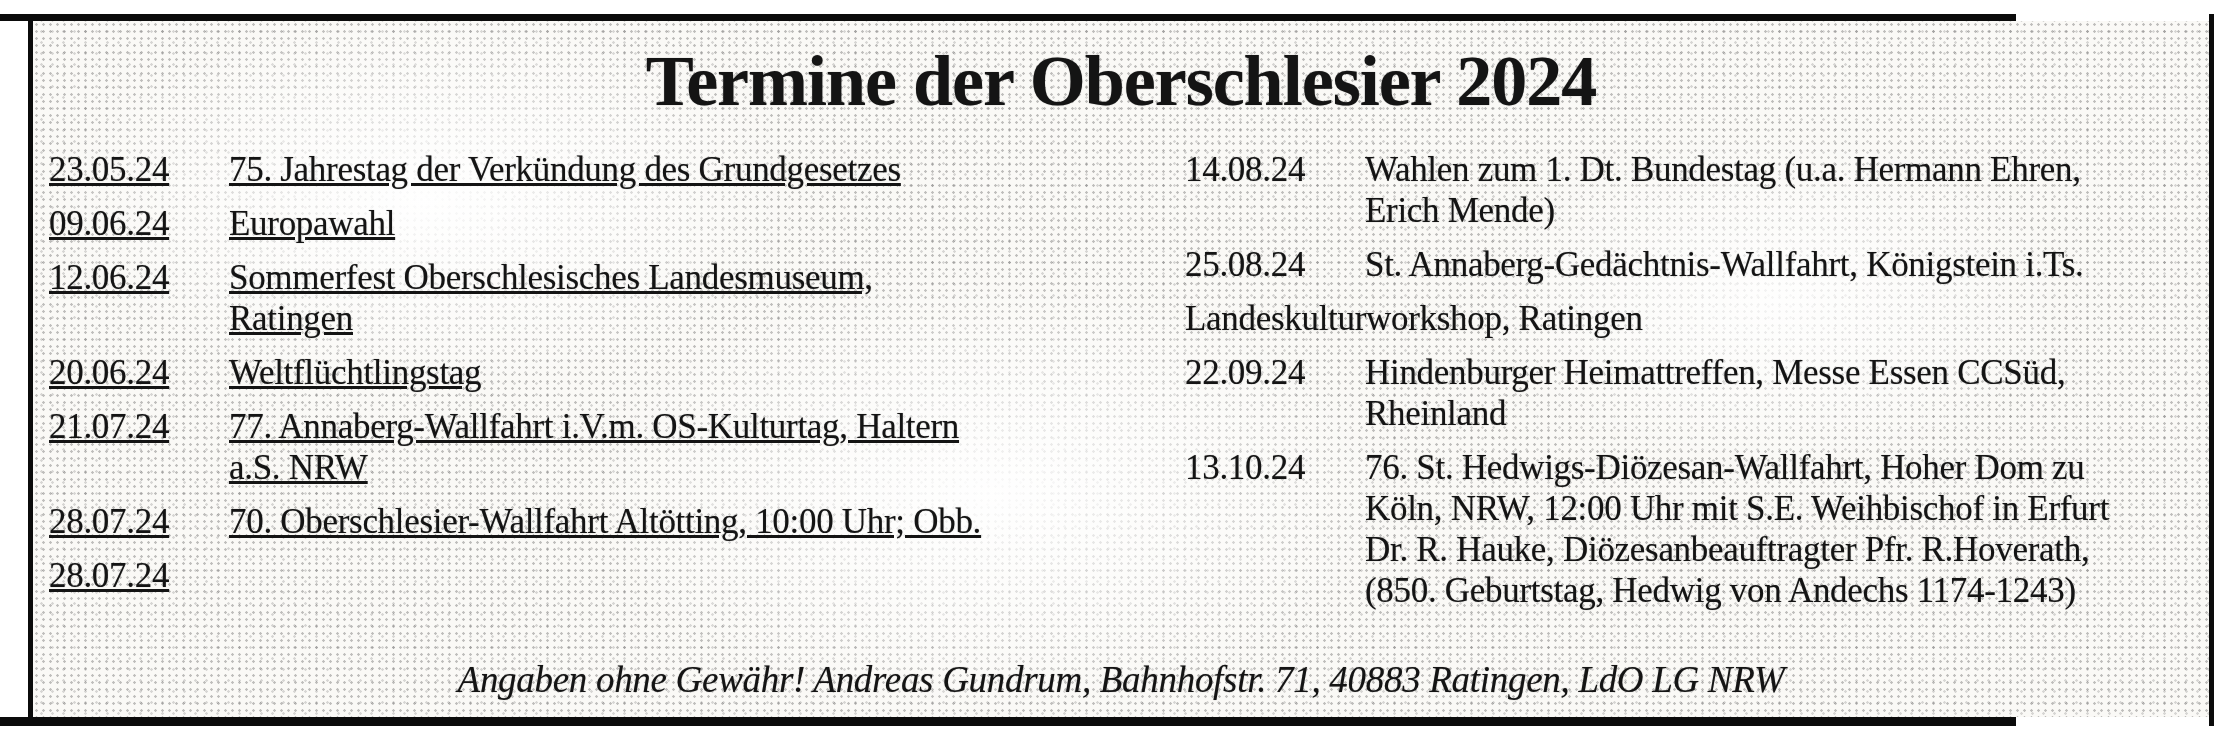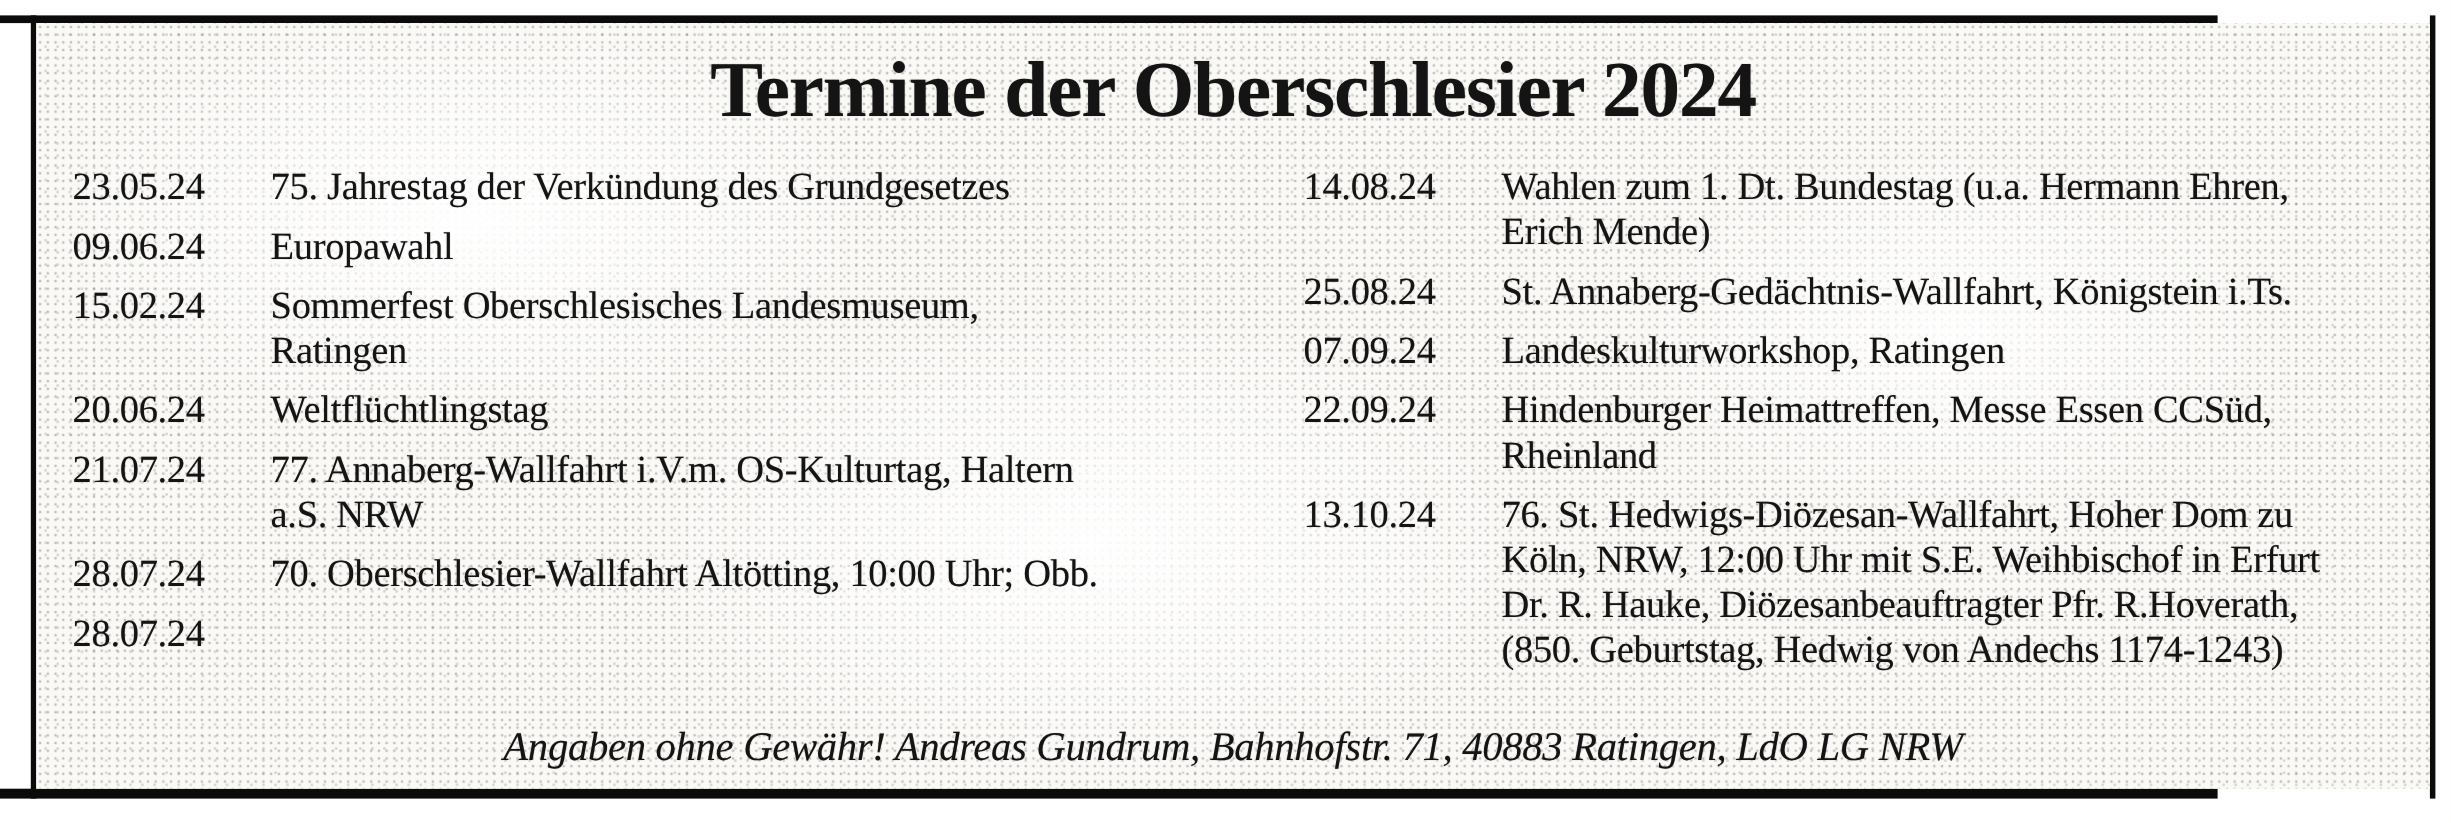--- a/index.html
+++ b/index.html
@@ -67,21 +67,22 @@
   }
   .columns {
     display: flex;
     margin-top: 32px;
   }
   .col {
     box-sizing: border-box;
   }
   .col-left {
     flex: 0 0 1152px;
-    padding-left: 33px;
+    padding-left: 16px;
+    text-decoration: underline;
   }
   .col-right {
     flex: 1 1 auto;
     padding-right: 24px;
   }
   .row {
     display: flex;
     margin-bottom: 13px;
   }
   .date {
@@ -122,21 +123,21 @@
       <div class="col col-left">
         <div class="row">
           <div class="date">23.05.24</div>
           <div class="desc">75. Jahrestag der Verkündung des Grundgesetzes</div>
         </div>
         <div class="row">
           <div class="date">09.06.24</div>
           <div class="desc">Europawahl</div>
         </div>
         <div class="row">
-          <div class="date">15.02.24</div>
+          <div class="date">12.06.24</div>
           <div class="desc">Sommerfest Oberschlesisches Landesmuseum,
 Ratingen</div>
         </div>
         <div class="row">
           <div class="date">20.06.24</div>
           <div class="desc">Weltflüchtlingstag</div>
         </div>
         <div class="row">
           <div class="date">21.07.24</div>
           <div class="desc">77. Annaberg-Wallfahrt i.V.m. OS-Kulturtag, Haltern
@@ -155,21 +156,20 @@
         <div class="row">
           <div class="date">14.08.24</div>
           <div class="desc">Wahlen zum 1. Dt. Bundestag (u.a. Hermann Ehren,
 Erich Mende)</div>
         </div>
         <div class="row">
           <div class="date">25.08.24</div>
           <div class="desc">St. Annaberg-Gedächtnis-Wallfahrt, Königstein i.Ts.</div>
         </div>
         <div class="row">
-          <div class="date">07.09.24</div>
           <div class="desc">Landeskulturworkshop, Ratingen</div>
         </div>
         <div class="row">
           <div class="date">22.09.24</div>
           <div class="desc">Hindenburger Heimattreffen, Messe Essen CCSüd,
 Rheinland</div>
         </div>
         <div class="row">
           <div class="date">13.10.24</div>
           <div class="desc">76. St. Hedwigs-Diözesan-Wallfahrt, Hoher Dom zu

